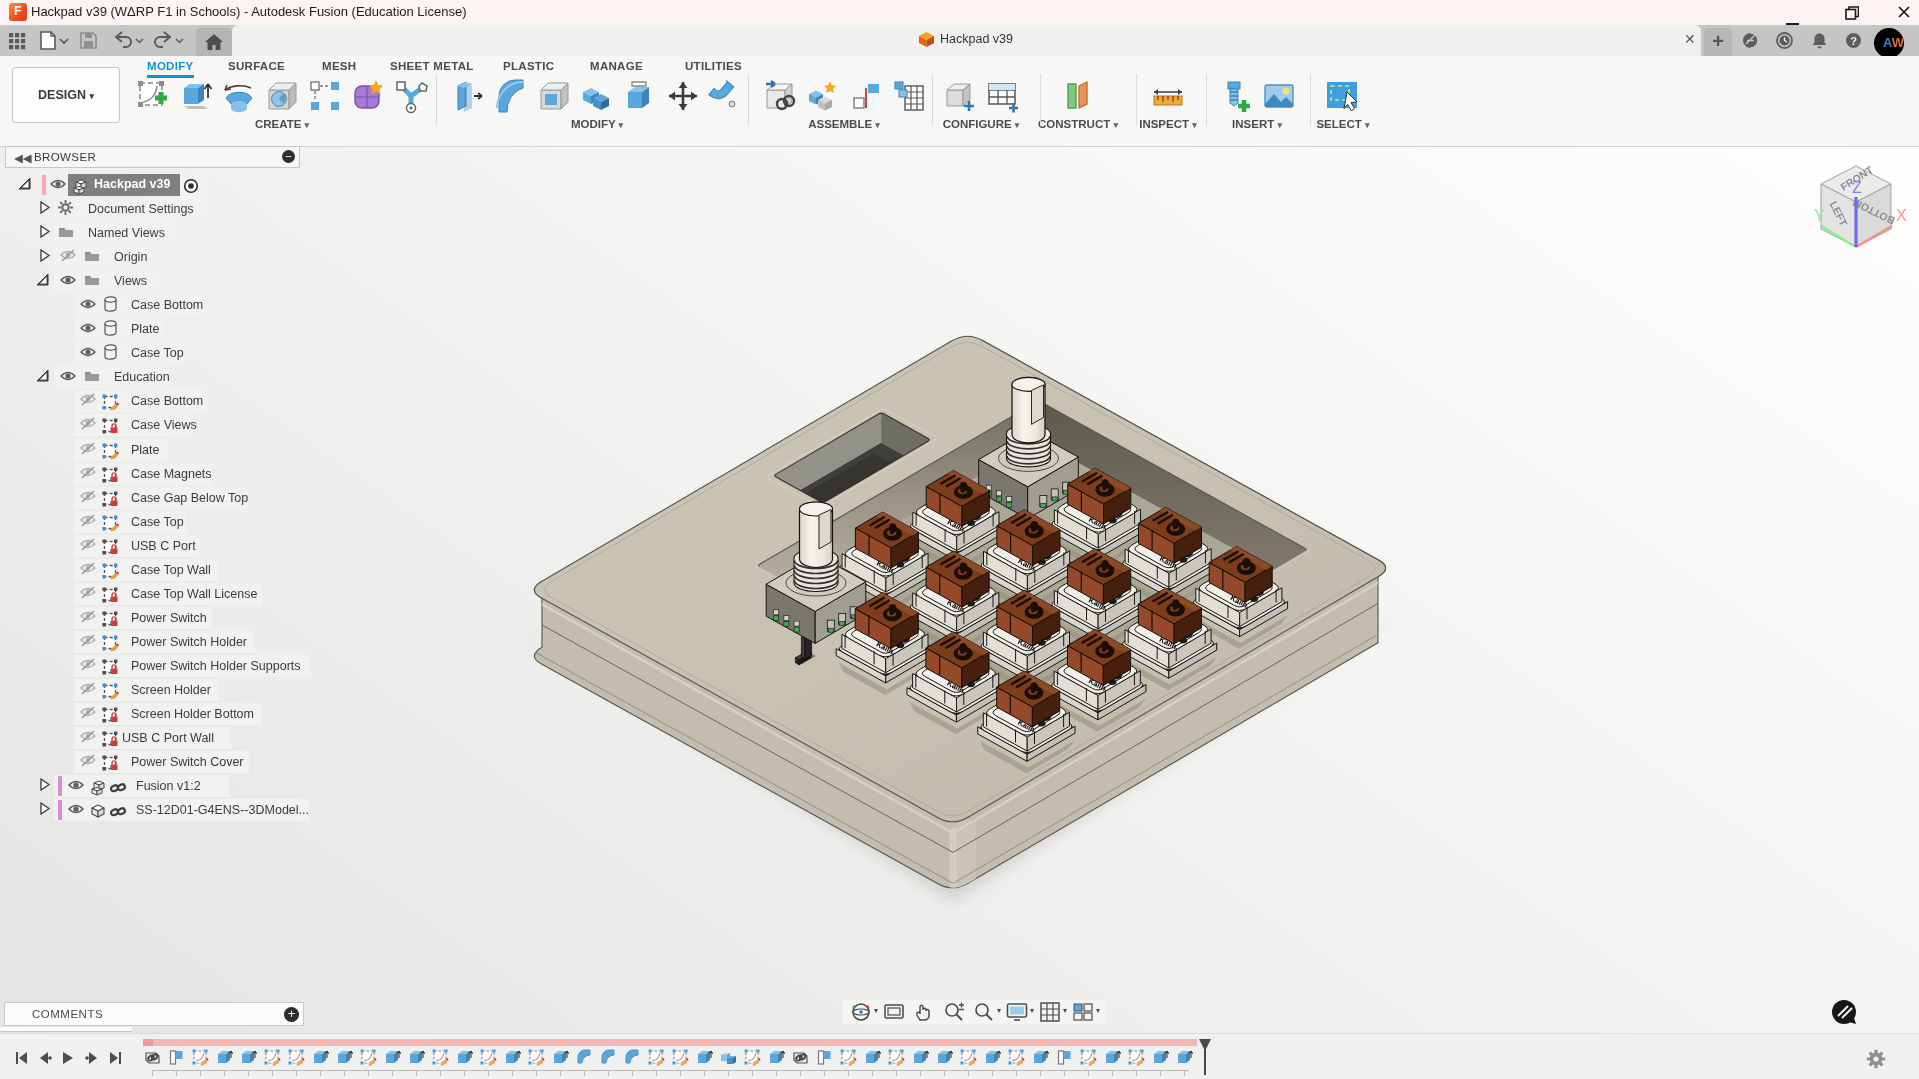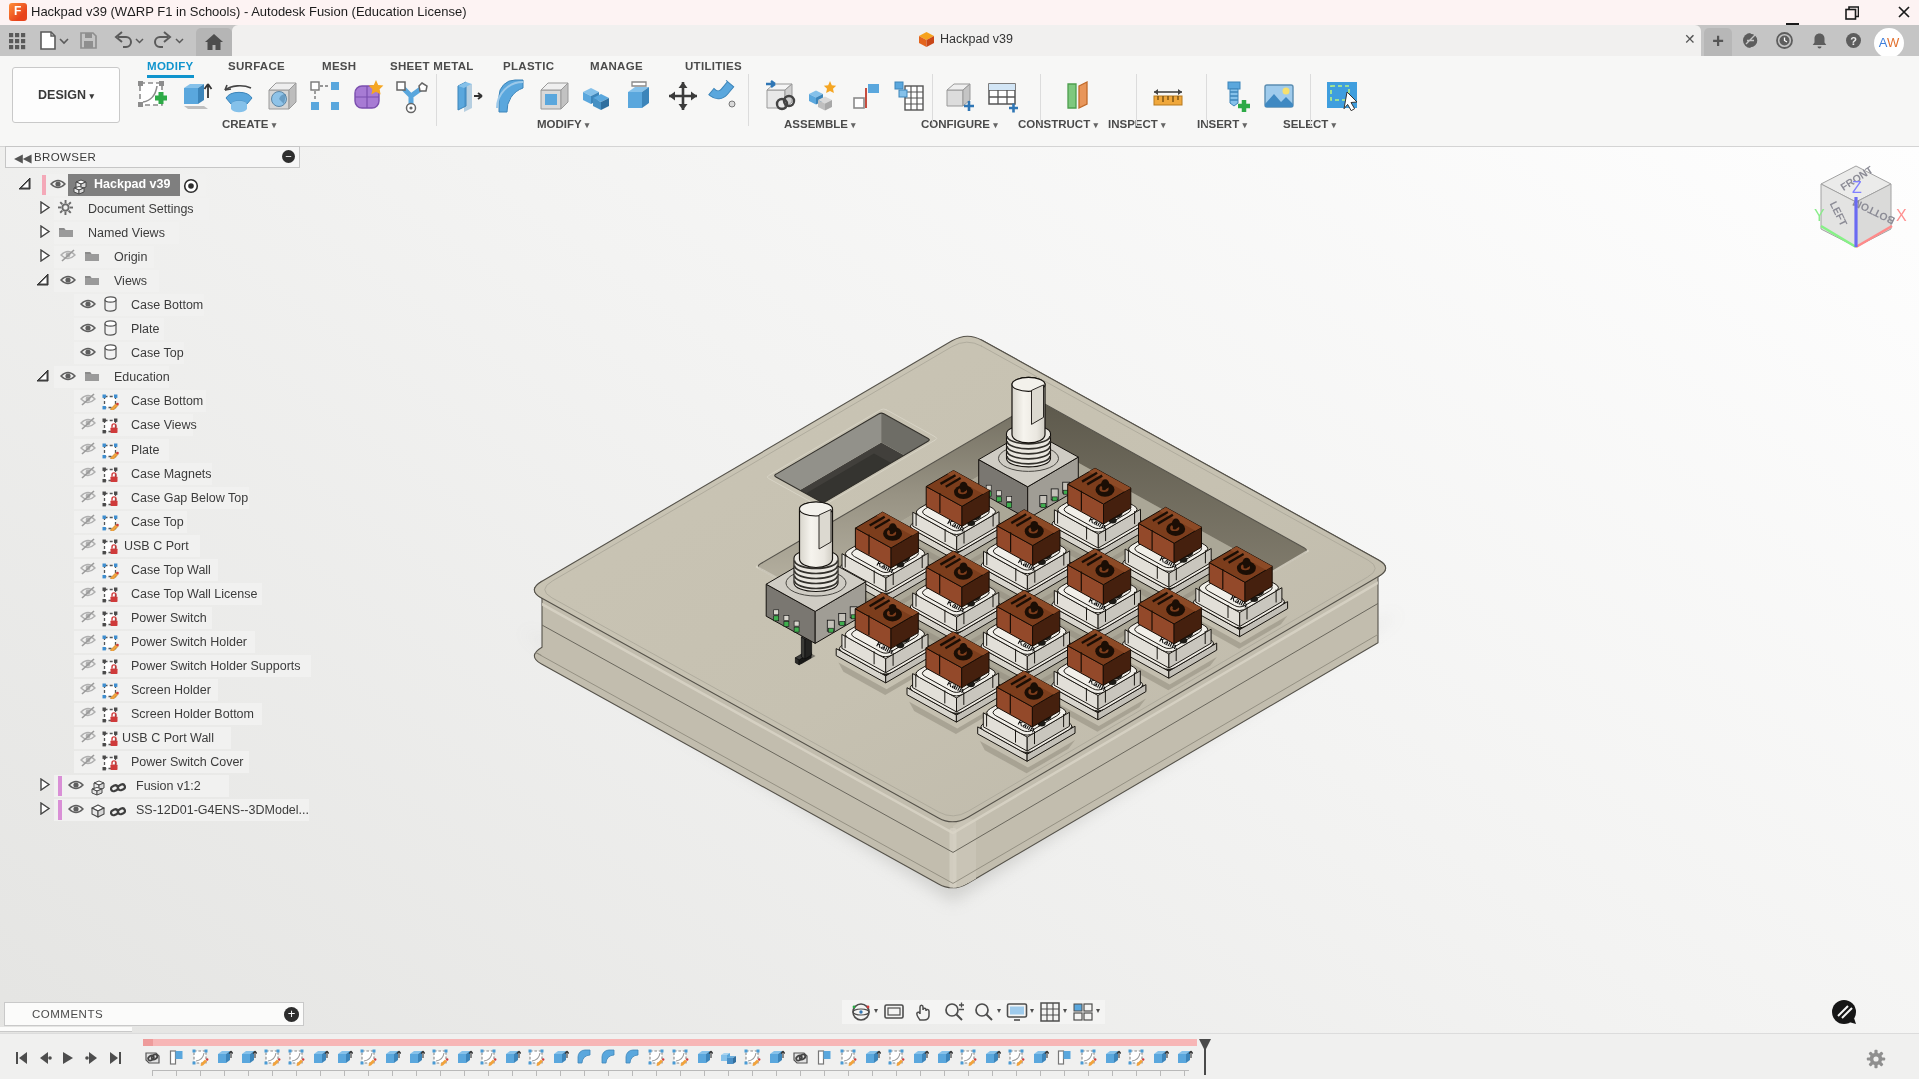--- a/index.html
+++ b/index.html
@@ -17,21 +17,21 @@
 #doctab .name { position:absolute; left:708px; top:7px; font-size:12.5px; color:#333; }
 #doctab .x { position:absolute; left:1452px; top:6px; font-size:14px; color:#555; }
 #plustab { position:absolute; left:1704px; top:3px; width:28px; height:28px; background:#b7b7b7; border-radius:5px 5px 0 0; color:#555; font-size:20px; font-weight:bold; text-align:center; line-height:27px; }
 .tri2 { position:absolute; top:7px; }
 
 #ribbon { position:absolute; left:0; top:56px; width:100%; height:91px; background:#f7f7f6; border-bottom:1px solid #d4d4d4; }
 #design { position:absolute; left:12px; top:11px; width:108px; height:56px; background:#fdfdfd; border:1px solid #c9c9c9; border-radius:3px; font-size:12.5px; font-weight:bold; color:#3a3a3a; text-align:center; line-height:54px; }
 .rtab { position:absolute; top:4px; font-size:11.5px; font-weight:bold; color:#4b4b4b; letter-spacing:0.3px; }
 .rtab.active { color:#1094cd; border-bottom:3px solid #1094cd; padding-bottom:3px; }
 .ric { position:absolute; top:22px; width:36px; height:36px; }
-.rlabel { position:absolute; top:62px; font-size:11.5px; color:#4b4b4b; text-align:left; font-weight:bold; }
+.rlabel { position:absolute; top:62px; font-size:11.5px; color:#4b4b4b; text-align:center; font-weight:bold; }
 .rlabel .car { font-size:9px; color:#666; }
 .rsep { position:absolute; top:18px; width:1px; height:52px; background:#dcdcdc; }
 
 #canvas { position:absolute; left:0; top:147px; width:1919px; height:932px; background:linear-gradient(215deg,#fefefe 0%,#f3f3f2 45%,#e4e4e2 100%); }
 
 #bheader { position:absolute; left:5px; top:146px; width:295px; height:22px; background:#f6f6f6; border:1px solid #c6c6c6; font-size:11.5px; color:#3a3a3a; }
 #bheader .bt { position:absolute; left:28px; top:4px; letter-spacing:0.4px; }
 .trow { position:absolute; left:0; width:320px; height:22px; }
 .rowbg { position:absolute; top:0; height:22px; background:#f1f1f0; }
 .tel { position:absolute; top:4px; }
@@ -638,21 +638,21 @@
           <path d="M8.5 5.5 v3 l2.5 1.5" stroke="#fff" stroke-width="1.3" fill="none"></path>
         </svg></span>
       <span class="tri2" style="left:1811px"><svg width="17" height="17" viewBox="0 0 17 17" style="">
           <path d="M8.5 1.5 c-3 0 -5 2.2 -5 5 v4 l-1.8 2.6 h13.6 L13.5 10.5 v-4 c0 -2.8 -2 -5 -5 -5 z" fill="#5d5d5d"></path>
           <path d="M6.5 14.5 a2 2 0 0 0 4 0" fill="#5d5d5d"></path>
         </svg></span>
       <span class="tri2" style="left:1845px"><svg width="17" height="17" viewBox="0 0 17 17" style="">
           <circle cx="8.5" cy="8.5" r="7.5" fill="#5d5d5d"></circle>
           <text x="8.5" y="12.5" font-size="11" font-weight="bold" fill="#ececec" text-anchor="middle" font-family="Liberation Sans,sans-serif">?</text>
         </svg></span>
-      <span style="position:absolute;left:1874px;top:3px;width:30px;height:30px;border-radius:50%;background:#ffffff;text-align:center;font-size:13px;font-weight:normal;line-height:30px"><span style="color:#3d7edb">A</span><span style="color:#e2702d">W</span></span>
+      <span style="position:absolute;left:1874px;top:3px;width:30px;height:30px;border-radius:50%;background:#000000;text-align:right;font-size:13px;font-weight:bold;line-height:30px"><span style="color:#3d7edb">A</span><span style="color:#e2702d">W</span></span>
 </div>
 
 <div id="ribbon">
  <div id="design">DESIGN <span style="font-size:9px">▾</span></div>
  <div class="rtab active" style="left:147px">MODIFY</div>
       <div class="rtab" style="left:228px">SURFACE</div>
       <div class="rtab" style="left:322px">MESH</div>
       <div class="rtab" style="left:390px">SHEET METAL</div>
       <div class="rtab" style="left:503px">PLASTIC</div>
       <div class="rtab" style="left:590px">MANAGE</div>
@@ -1086,21 +1086,21 @@
         </svg></span>
       <span class="tel" style="left:102px;top:2px"><svg width="16" height="16" viewBox="0 0 16 16" style="vertical-align:middle">
           <rect x="2.5" y="2.5" width="11" height="11" fill="#fff"></rect>
           <path d="M2.5 2.5 h11 v11 h-11 z" fill="none" stroke="#555" stroke-width="1.3" stroke-dasharray="3 2.2"></path>
           <rect x="0.5" y="0.5" width="3.4" height="3.4" fill="#4a4a4a"></rect>
           <rect x="12" y="0.5" width="3.4" height="3.4" fill="#4a4a4a"></rect>
           <rect x="0.5" y="12" width="3.4" height="3.4" fill="#4a4a4a"></rect>
           <rect x="8.5" y="9.5" width="7" height="5.5" rx="0.8" fill="#cf3a3a"></rect>
           <path d="M10 9.5 v-1.6 a2 2 0 0 1 4 0 v1.6" fill="none" stroke="#cf3a3a" stroke-width="1.4"></path>
         </svg></span>
-      <span class="ttext" style="left:124px">USB C Port</span>
+      <span class="ttext" style="left:131px">USB C Port</span>
     </div>
     <div class="trow" style="top:559px">
       <div class="rowbg" style="left:74px;width:144px"></div>
       <span class="tel" style="left:80px;top:0px"><svg width="16" height="13" viewBox="0 0 16 13" style="vertical-align:middle">
           <path d="M1 6 Q8 -1 15 6 Q8 13 1 6 Z" fill="none" stroke="#b0b0b0" stroke-width="1.4"></path>
           <circle cx="8" cy="6" r="2.4" fill="#b0b0b0"></circle>
           <path d="M2 12 L14 1" stroke="#9a9a9a" stroke-width="1.6"></path>
         </svg></span>
       <span class="tel" style="left:102px;top:2px"><svg width="17" height="16" viewBox="0 0 17 16" style="vertical-align:middle">
           <rect x="2.5" y="2.5" width="11" height="11" fill="#fff"></rect>

